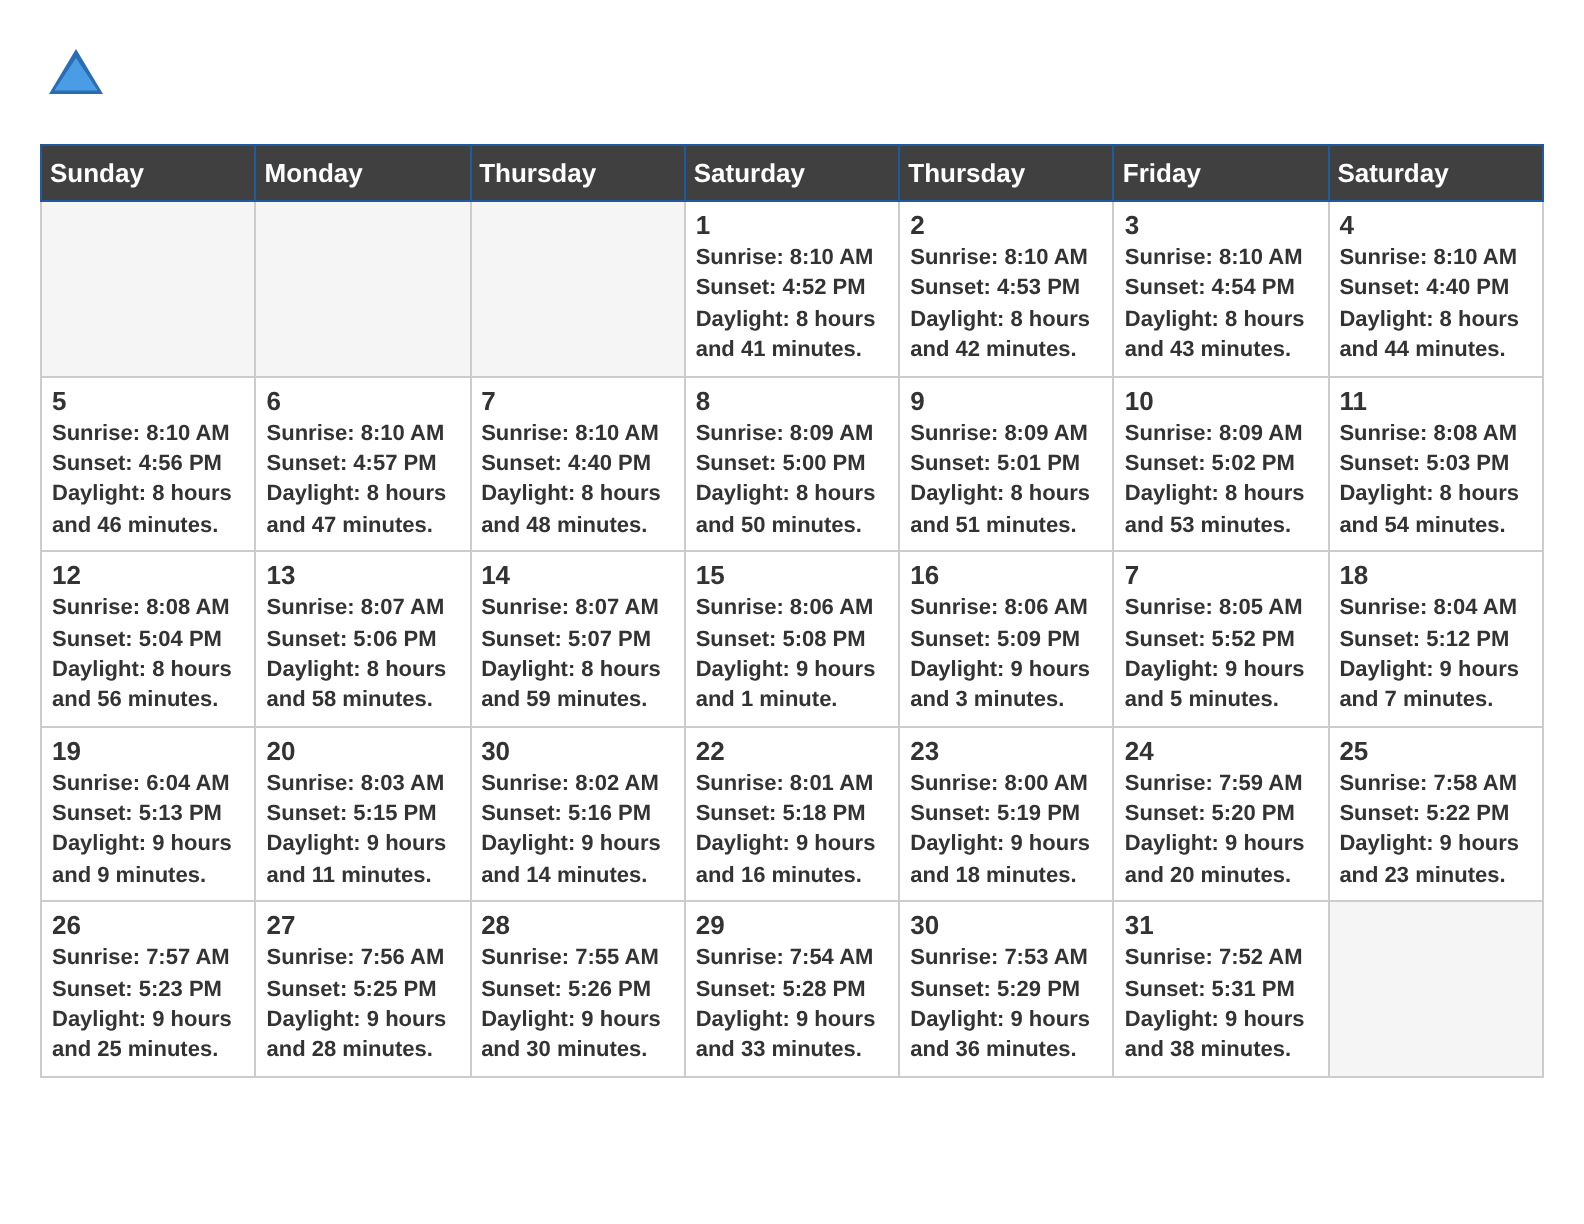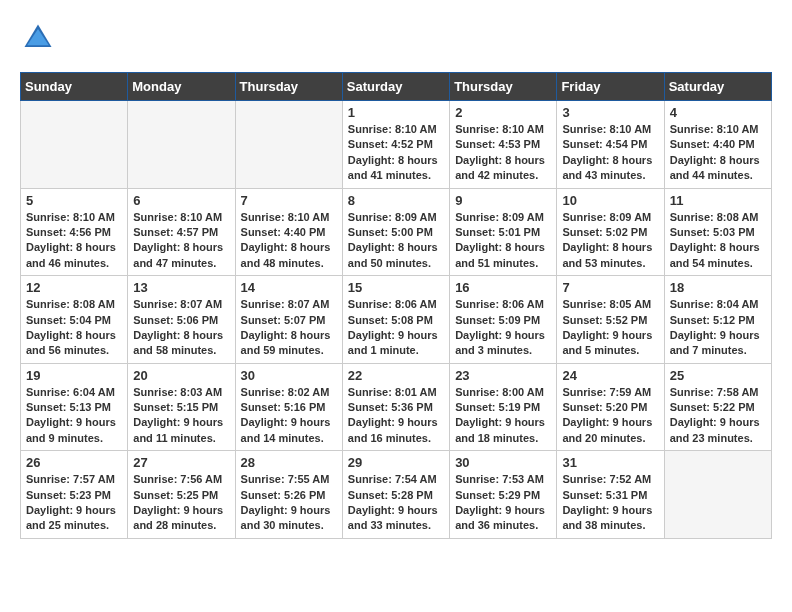--- a/index.html
+++ b/index.html
@@ -278,21 +278,21 @@
         <td>
           <span class="day-number">30</span>
           <div class="day-info">Sunrise: 8:02 AM
 Sunset: 5:16 PM
 Daylight: 9 hours
 and 14 minutes.</div>
         </td>
         <td>
           <span class="day-number">22</span>
           <div class="day-info">Sunrise: 8:01 AM
-Sunset: 5:36 PM
+Sunset: 5:18 PM
 Daylight: 9 hours
 and 16 minutes.</div>
         </td>
         <td>
           <span class="day-number">23</span>
           <div class="day-info">Sunrise: 8:00 AM
 Sunset: 5:19 PM
 Daylight: 9 hours
 and 18 minutes.</div>
         </td>

